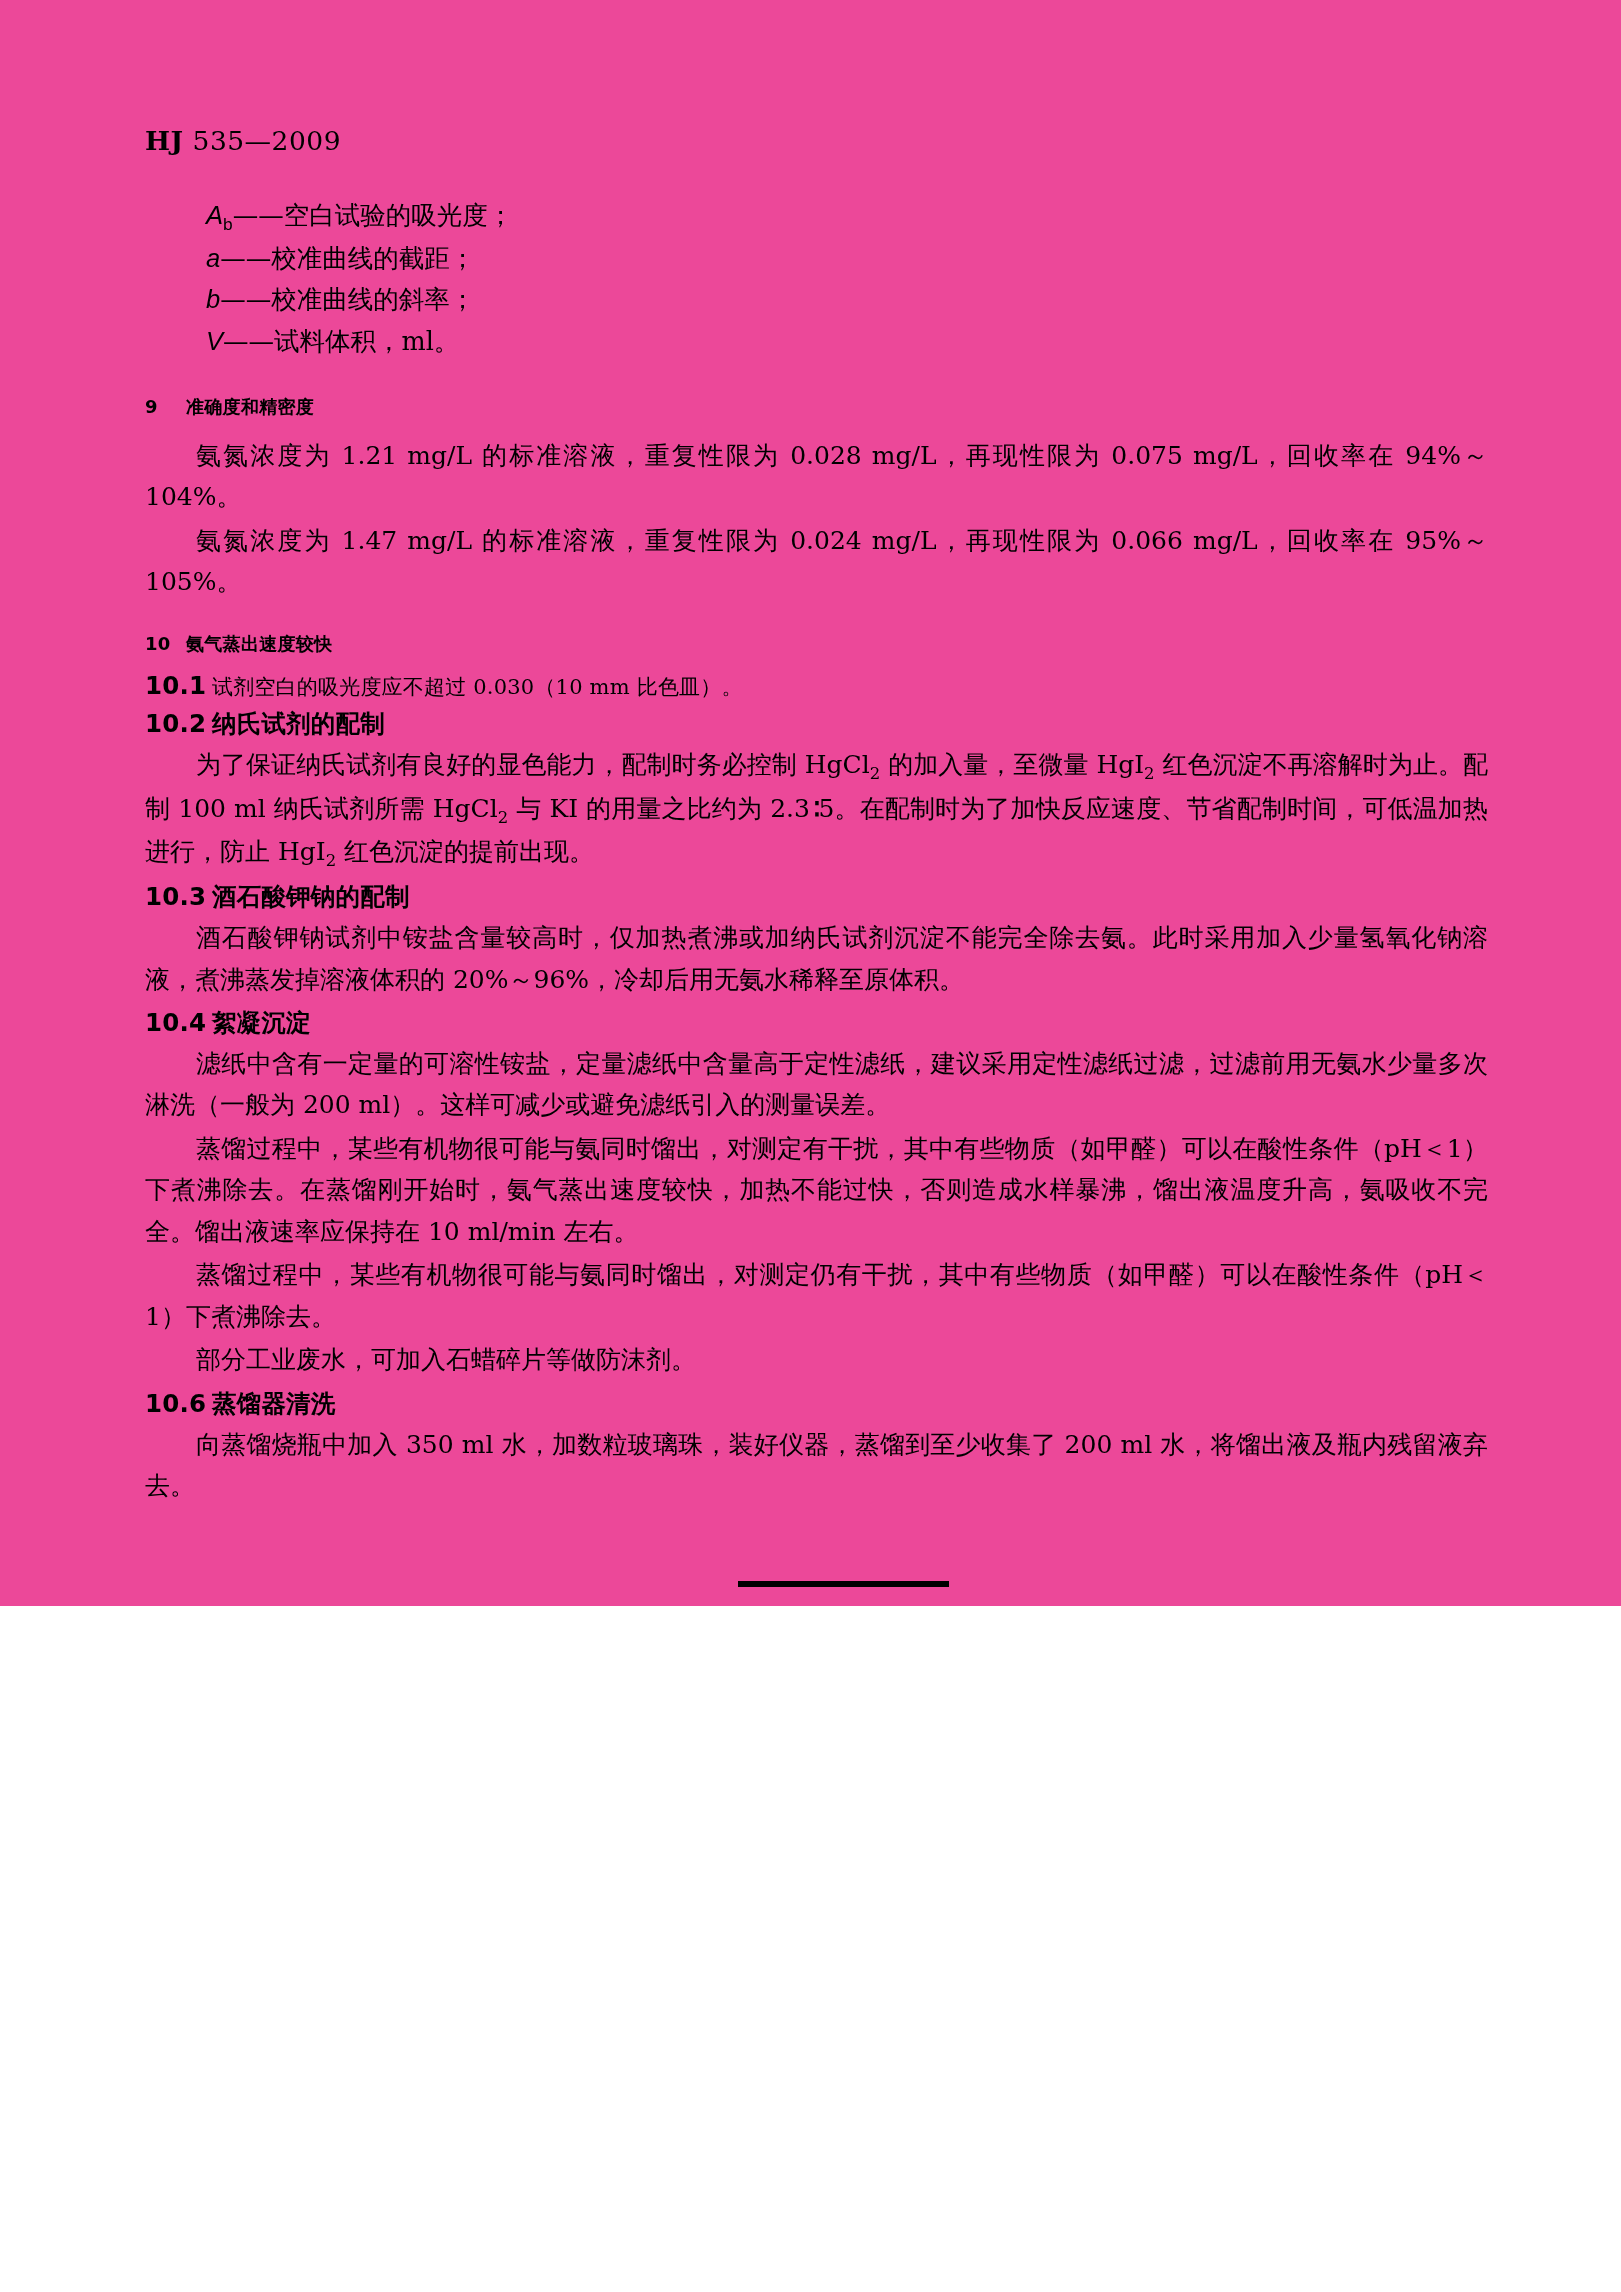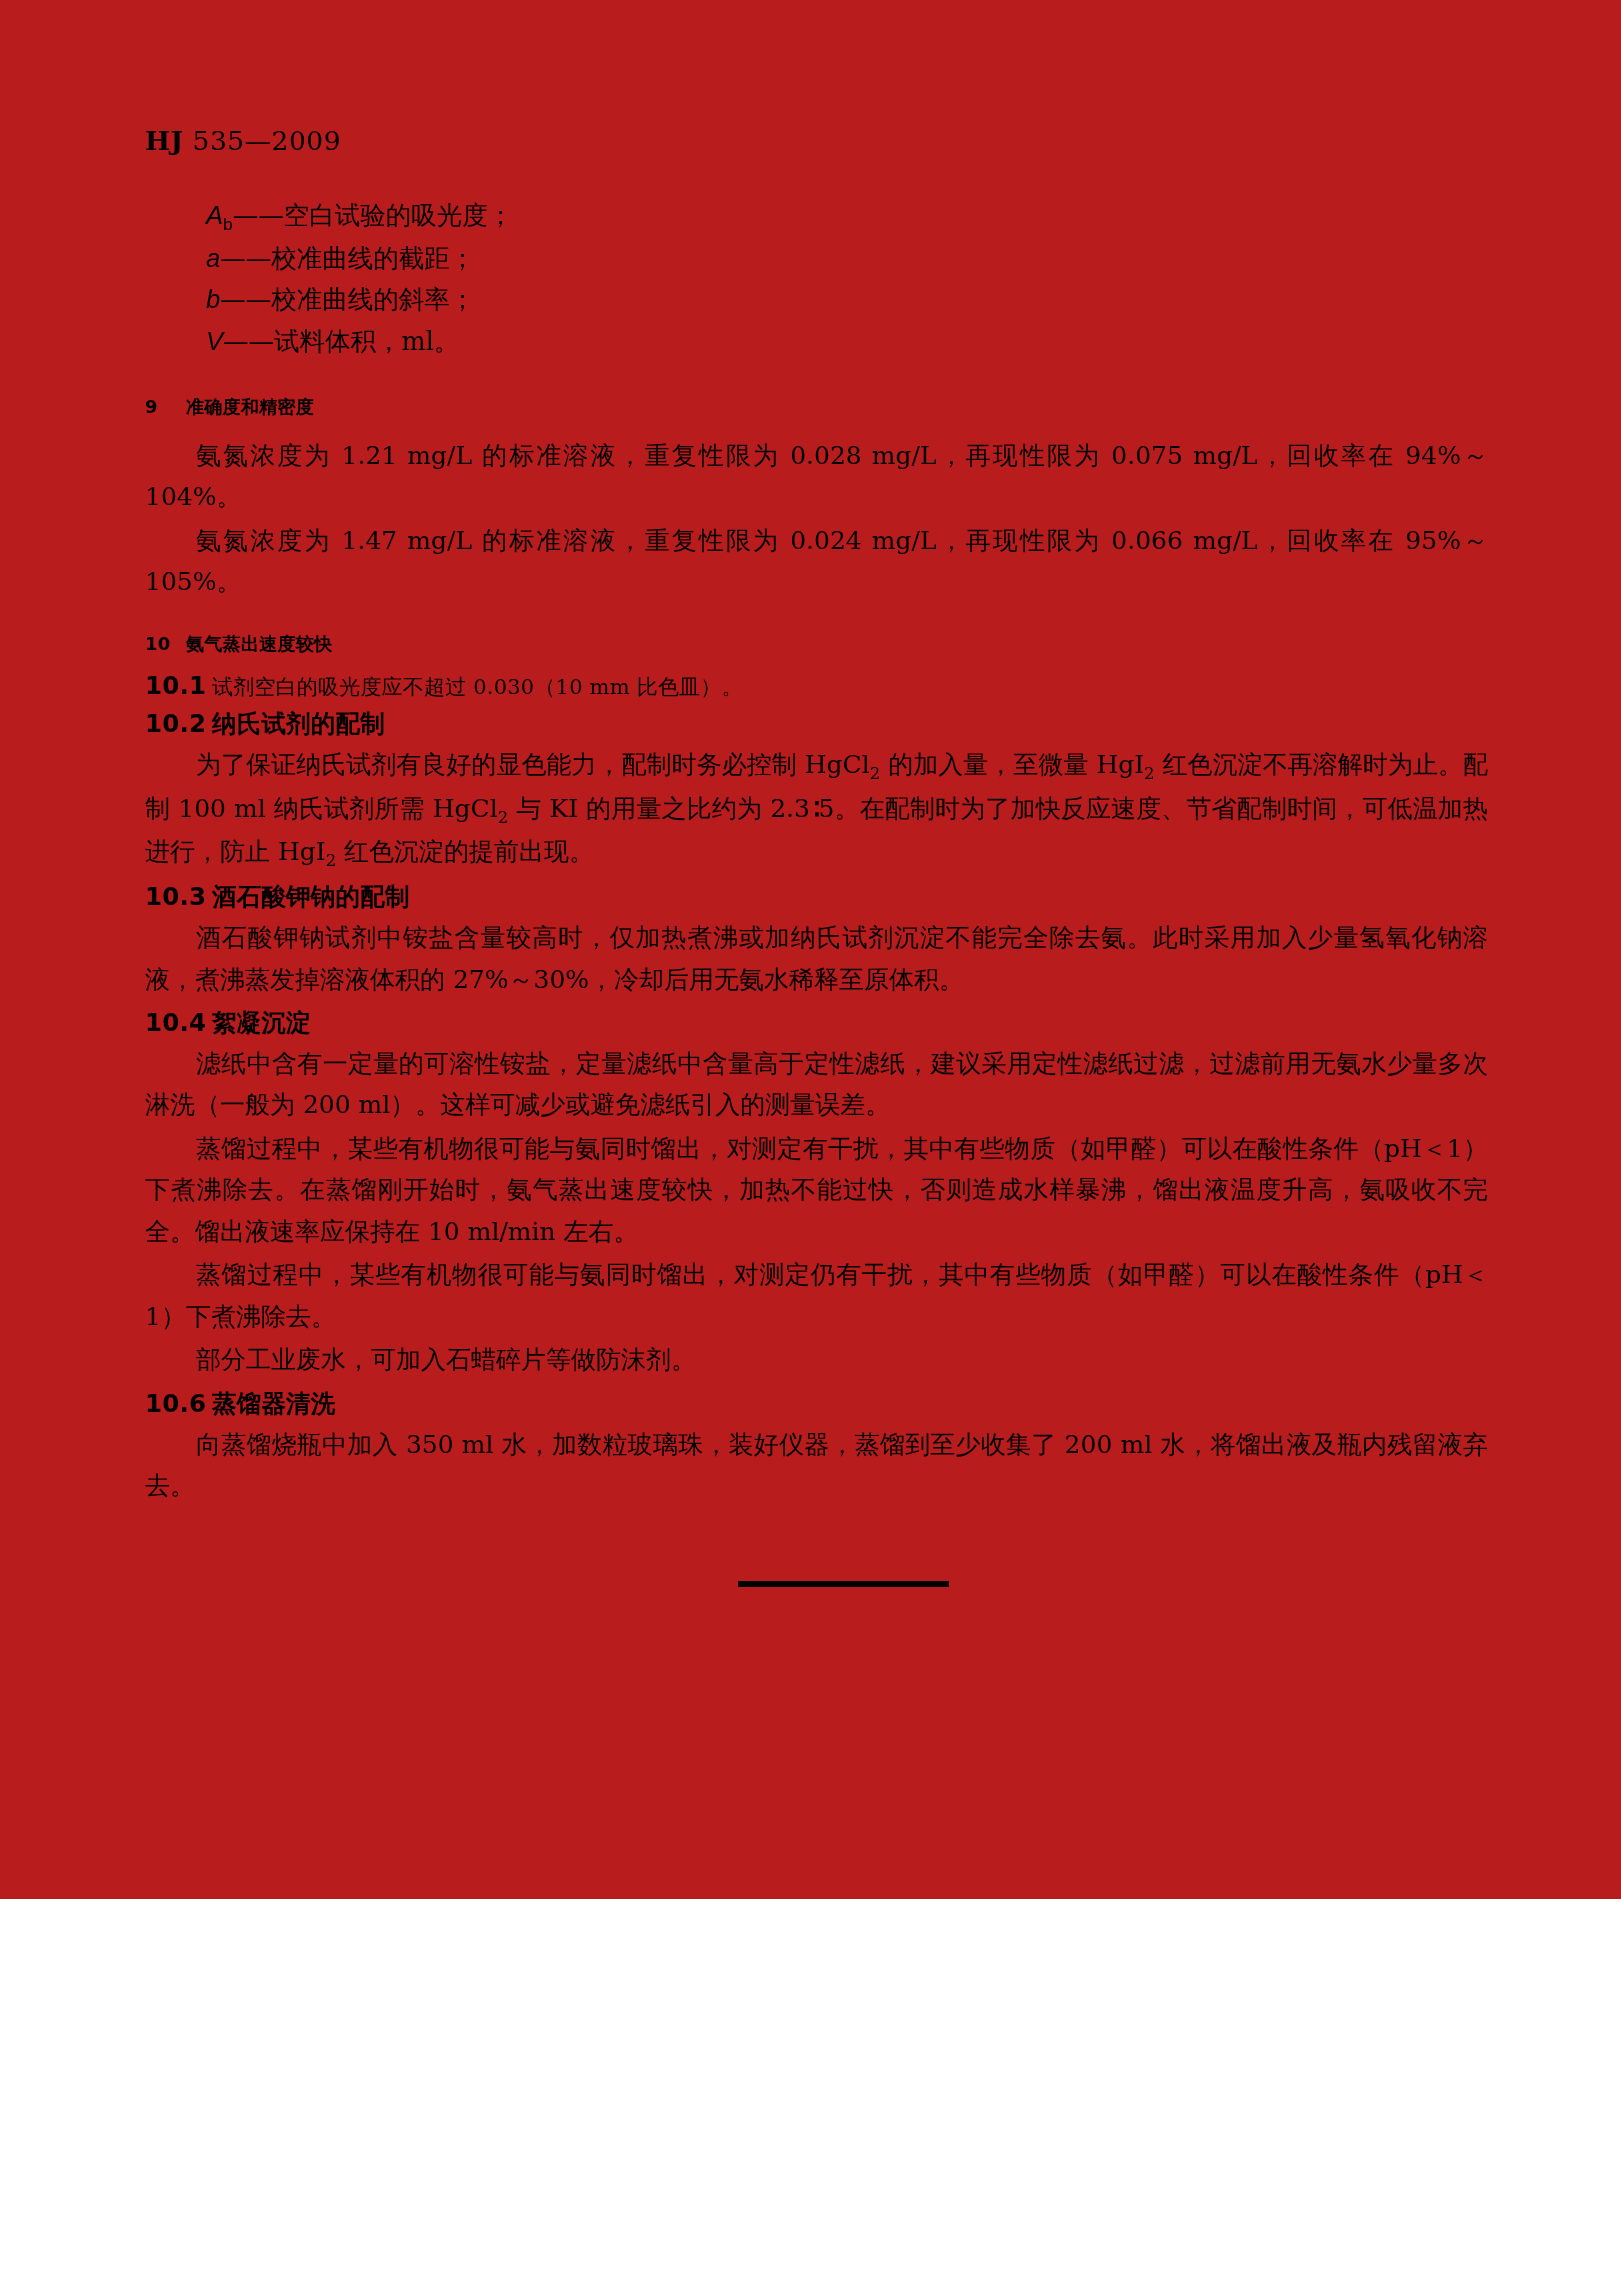--- a/index.html
+++ b/index.html
@@ -7,22 +7,22 @@
     padding: 0;
     background: #ffffff;
   }
   body {
     font-family: "DejaVu Serif", "Liberation Serif", serif;
     color: #000000;
   }
   .page {
     position: relative;
     width: 1621px;
-    height: 1899px;
-    background: #b91c1c;
+    height: 1606px;
+    background: #ec4899;
     box-sizing: border-box;
     overflow: hidden;
   }
   .content {
     position: absolute;
     left: 145px;
     top: 125px;
     width: 1343px;
   }
 
@@ -159,21 +159,21 @@
     </div>
 
     <div class="subsection-heading">
       <span class="sec-num">10.2</span><span>纳氏试剂的配制</span>
     </div>
     <p class="para"><span>为了保证纳氏试剂有良好的显色能力，配制时务必控制 HgCl</span><sub>2</sub><span> 的加入量，至微量 HgI</span><sub>2</sub><span> 红色沉淀不再溶解时为止。配制 100 ml 纳氏试剂所需 HgCl</span><sub>2</sub><span> 与 KI 的用量之比约为 2.3∶5。在配制时为了加快反应速度、节省配制时间，可低温加热进行，防止 HgI</span><sub>2</sub><span> 红色沉淀的提前出现。</span></p>
 
     <div class="subsection-heading">
       <span class="sec-num">10.3</span><span>酒石酸钾钠的配制</span>
     </div>
-    <p class="para">酒石酸钾钠试剂中铵盐含量较高时，仅加热煮沸或加纳氏试剂沉淀不能完全除去氨。此时采用加入少量氢氧化钠溶液，煮沸蒸发掉溶液体积的 27%～30%，冷却后用无氨水稀释至原体积。</p>
+    <p class="para">酒石酸钾钠试剂中铵盐含量较高时，仅加热煮沸或加纳氏试剂沉淀不能完全除去氨。此时采用加入少量氢氧化钠溶液，煮沸蒸发掉溶液体积的 20%～96%，冷却后用无氨水稀释至原体积。</p>
 
     <div class="subsection-heading">
       <span class="sec-num">10.4</span><span>絮凝沉淀</span>
     </div>
     <p class="para">滤纸中含有一定量的可溶性铵盐，定量滤纸中含量高于定性滤纸，建议采用定性滤纸过滤，过滤前用无氨水少量多次淋洗（一般为 200 ml）。这样可减少或避免滤纸引入的测量误差。</p>
 
     <p class="para">蒸馏过程中，某些有机物很可能与氨同时馏出，对测定有干扰，其中有些物质（如甲醛）可以在酸性条件（pH＜1）下煮沸除去。在蒸馏刚开始时，氨气蒸出速度较快，加热不能过快，否则造成水样暴沸，馏出液温度升高，氨吸收不完全。馏出液速率应保持在 10 ml/min 左右。</p>
     <p class="para">蒸馏过程中，某些有机物很可能与氨同时馏出，对测定仍有干扰，其中有些物质（如甲醛）可以在酸性条件（pH＜1）下煮沸除去。</p>
     <p class="para">部分工业废水，可加入石蜡碎片等做防沫剂。</p>
 

